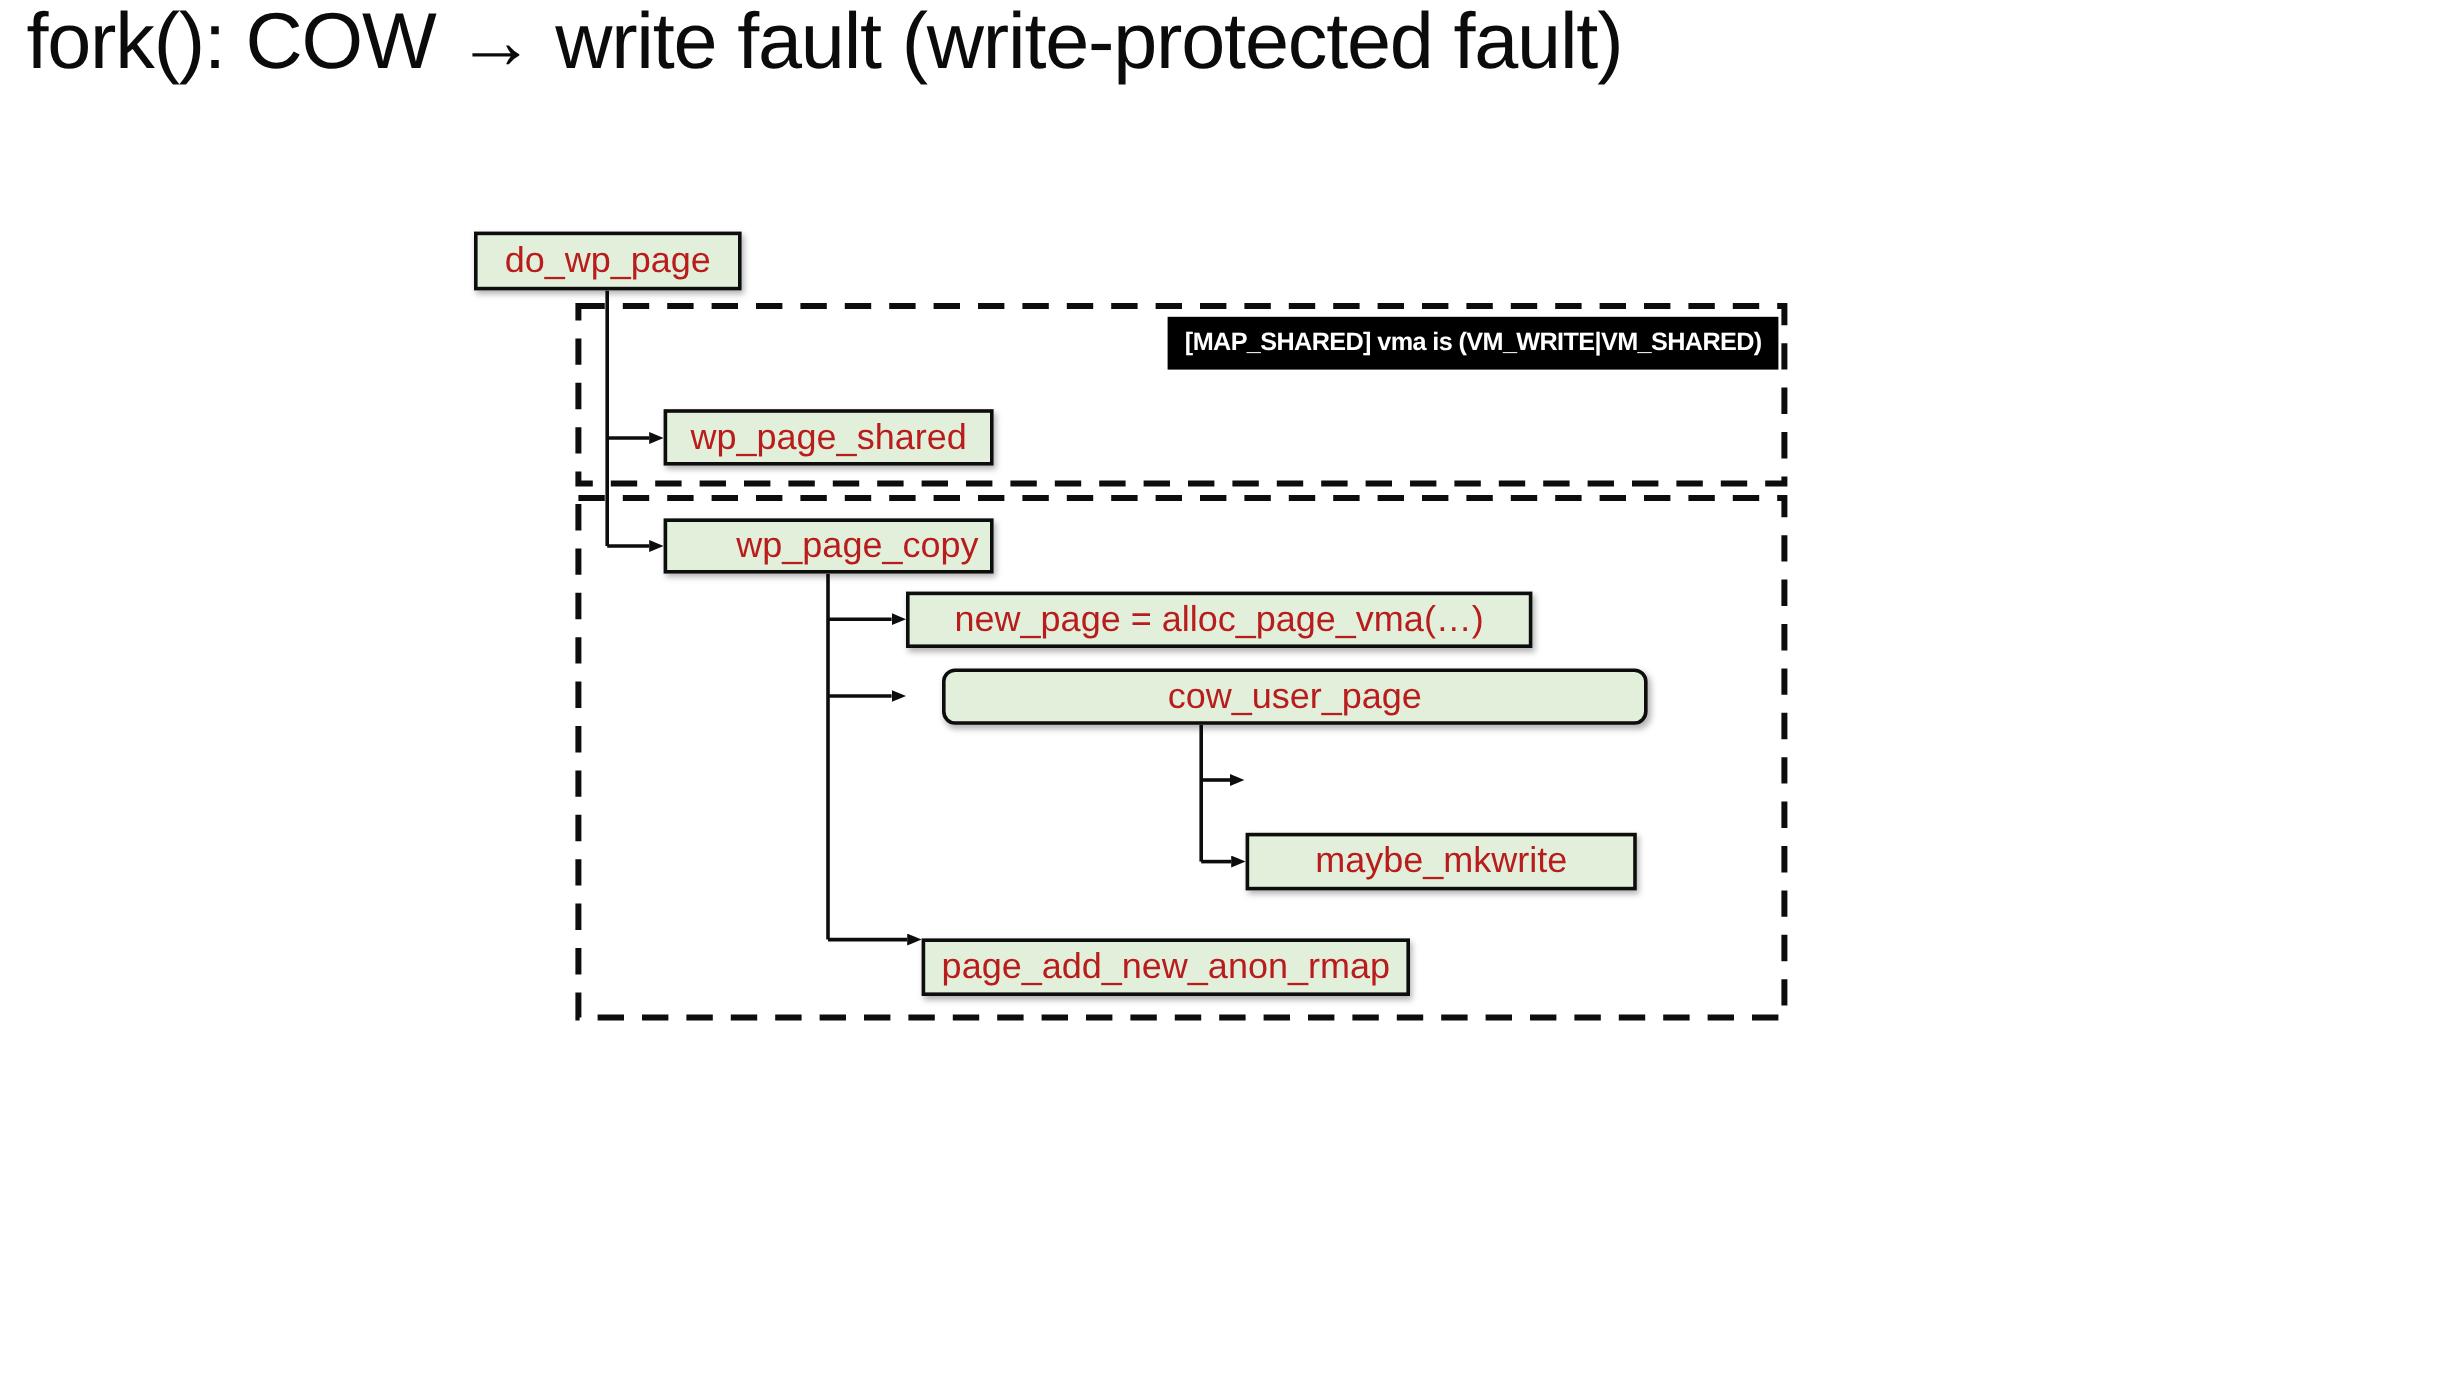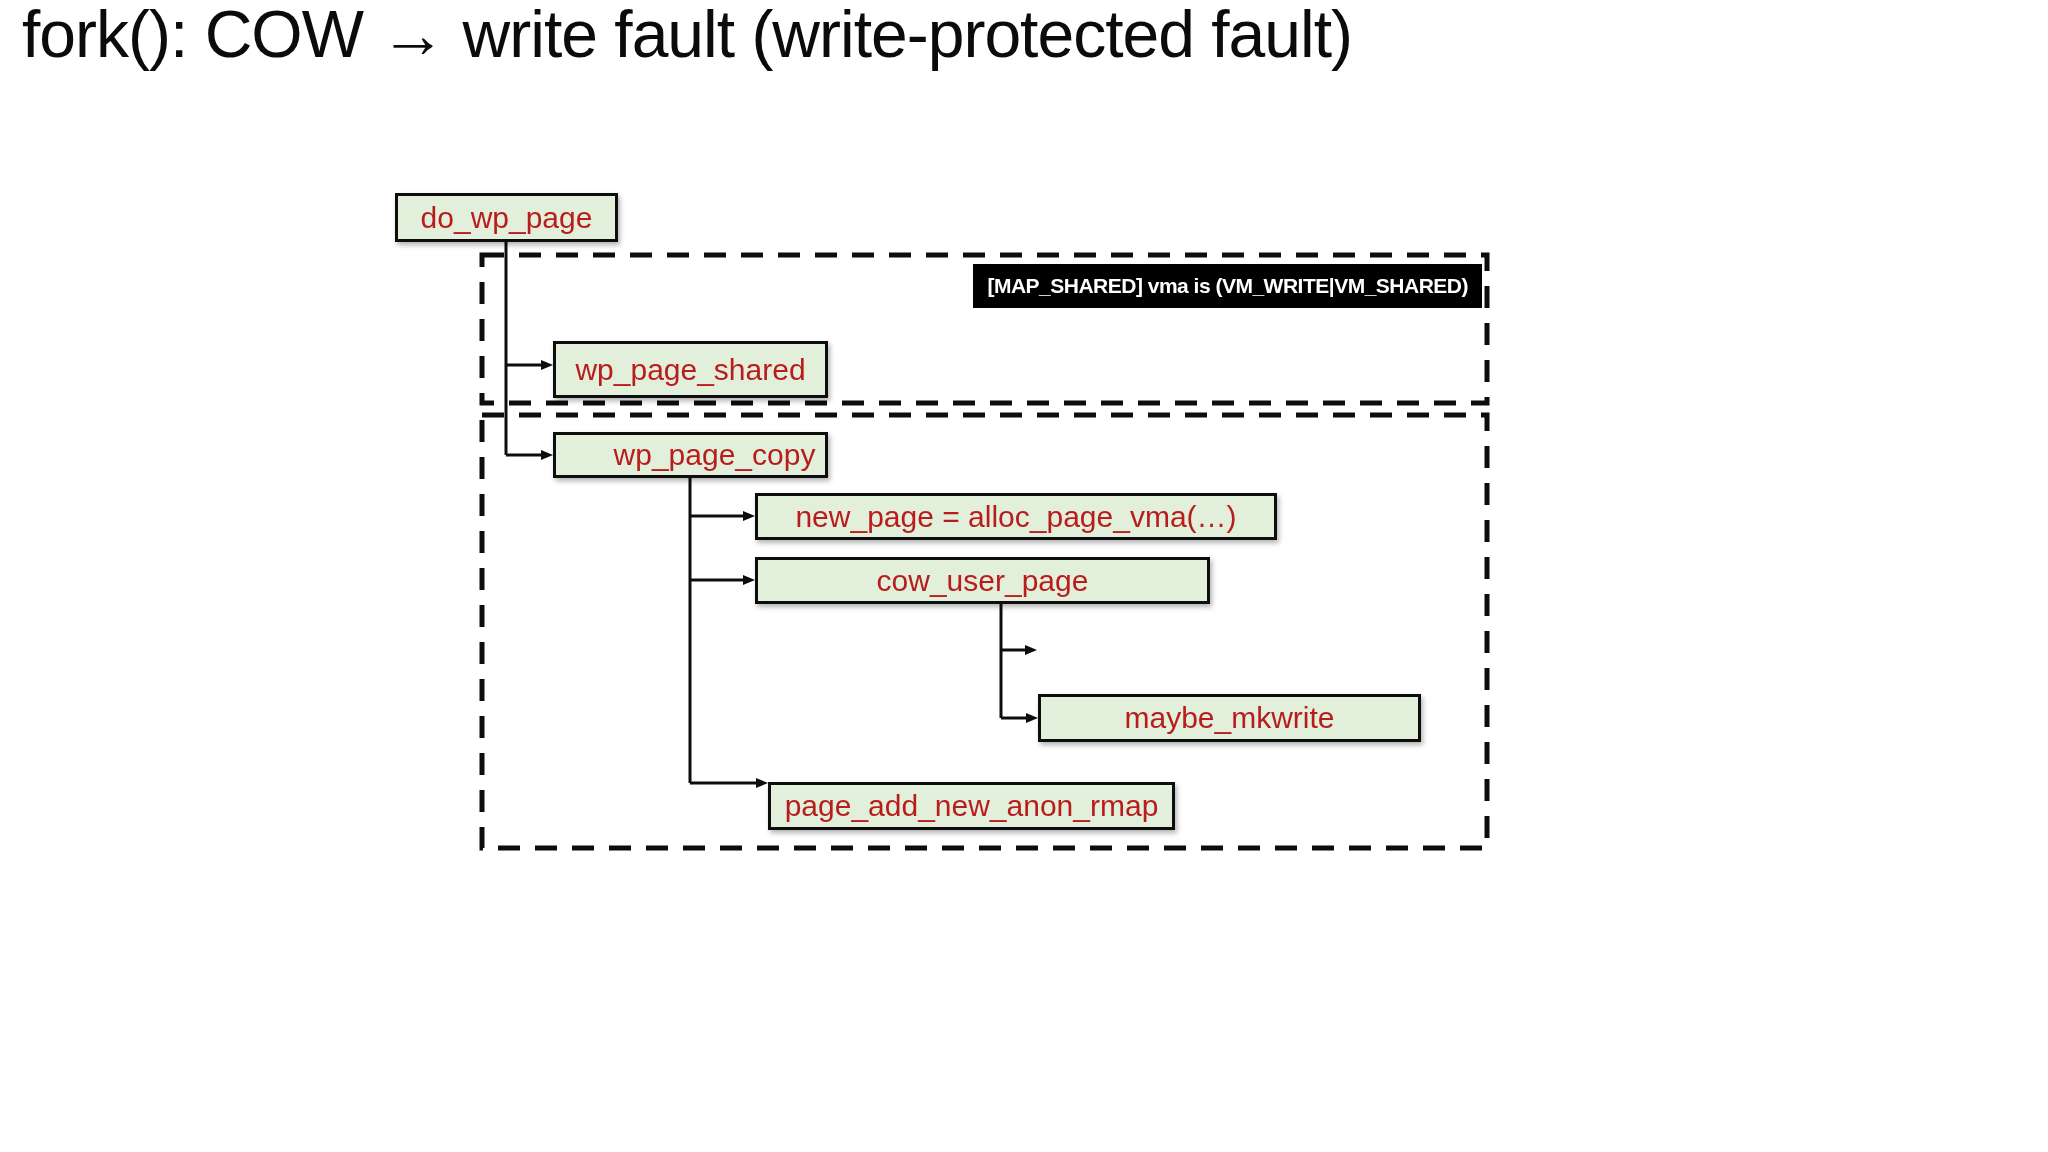--- a/index.html
+++ b/index.html
@@ -64,26 +64,26 @@
     display: flex;
     align-items: center;
     padding: 0 14px;
     white-space: nowrap;
     letter-spacing: -0.5px;
   }
   .banner-1 { top: 264px; height: 44px; }
   .banner-2 { top: 422px; height: 45px; }
 
   .node-do-wp-page            { left: 395px;  top: 193px; width: 223px; height: 49px; }
-  .node-wp-page-shared        { left: 553px;  top: 341px; width: 275px; height: 57px; }
+  .node-wp-page-shared        { left: 553px;  top: 341px; width: 275px; height: 47px; }
   .node-wp-page-copy          { left: 553px;  top: 432px; width: 275px; height: 46px; padding-left: 48px; }
   .node-new-page              { left: 755px;  top: 493px; width: 522px; height: 47px; }
-  .node-cow-user-page         { left: 755px;  top: 557px; width: 455px; height: 47px; }
+  .node-cow-user-page         { left: 785px;  top: 557px; width: 588px; height: 47px; border-radius: 11px; }
   .node-copy-user-highpage    { left: 1037px; top: 626px; width: 327px; height: 48px; }
-  .node-maybe-mkwrite         { left: 1038px; top: 694px; width: 383px; height: 48px; }
+  .node-maybe-mkwrite         { left: 1038px; top: 694px; width: 326px; height: 48px; }
   .node-page-add-new-anon-rmap{ left: 768px;  top: 759px; width: 407px; height: 48px; margin-top: 23px; }
 </style>
 </head>
 <body>
 
 <div class="slide">
 
   <div class="title">fork(): COW → write fault (write-protected fault)</div>
 
   <svg class="wires" width="2048" height="1152" viewBox="0 0 2048 1152">

